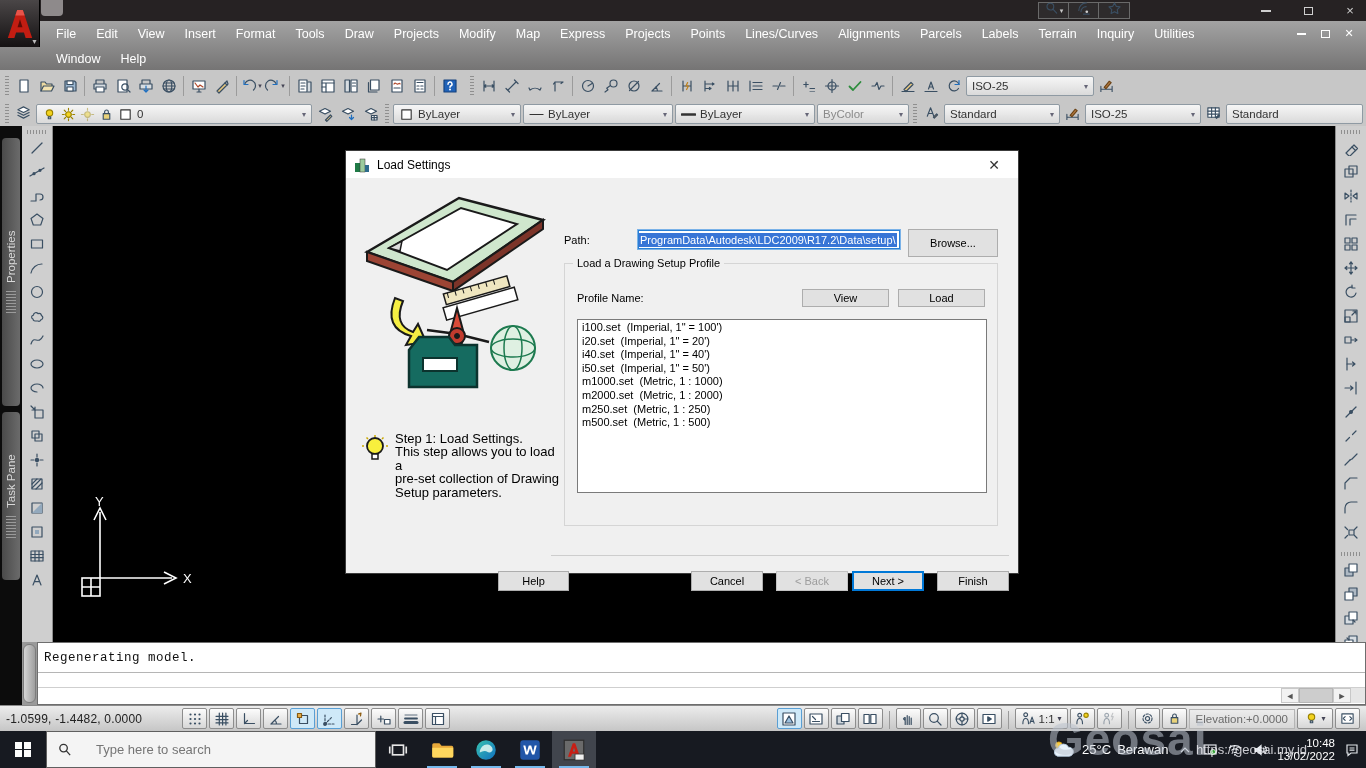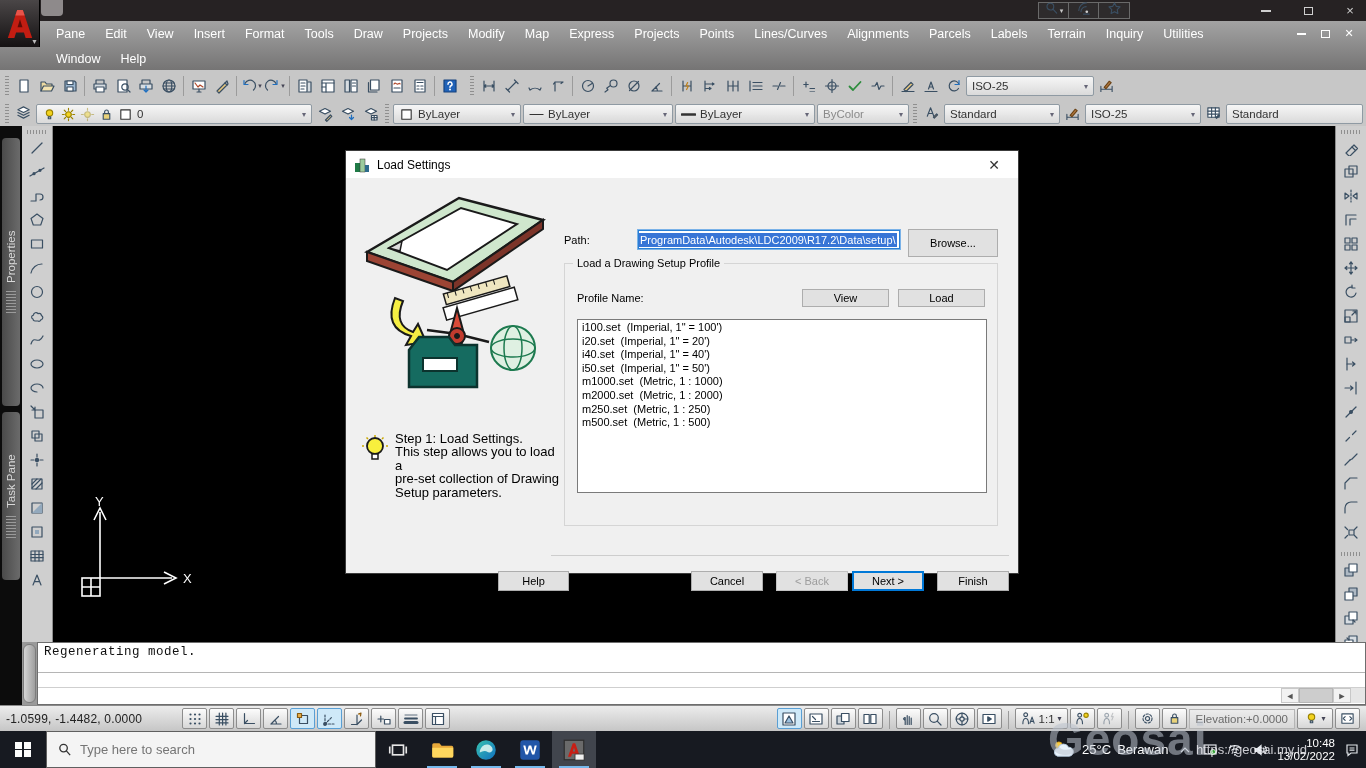--- a/index.html
+++ b/index.html
@@ -71,21 +71,21 @@
 #groupbox{position:absolute;left:218px;top:85px;width:434px;height:263px;border:1px solid #d5d5d5}
 #grouplegend{position:absolute;left:8px;top:-7px;background:#f0f0f0;padding:0 4px;font-size:11px;color:#000}
 #profile-list{position:absolute;left:12px;top:55px;width:410px;height:174px;background:#fff;border:1px solid #7a7a7a;overflow:hidden;padding:1px 0}
 #profile-list .pitem{font-size:11px;line-height:13.6px;padding:0 4px;color:#000;white-space:pre}
 #dlg-divider{position:absolute;left:205px;top:377px;width:458px;border-top:1px solid #cdcdcd}
 
 #cmd{position:absolute;left:0;top:642px;width:100%;height:63px;background:#9a9a9a;display:flex}
 #cmd-dock{width:22px;background:#0c0c0c}
 #cmd-grab{width:13px;margin:2px 1px;background:linear-gradient(90deg,#d6d6d6,#9f9f9f);border:1px solid #7d7d7d;border-radius:6px}
 #cmd-body{flex:1;background:#fff;border:1px solid #6e6e6e;display:flex;flex-direction:column}
-#cmd-hist{height:29px;padding:2px 6px;font-family:"Liberation Mono",monospace;font-size:12.5px;color:#111;letter-spacing:.5px}
+#cmd-hist{height:29px;padding:8px 6px;font-family:"Liberation Mono",monospace;font-size:12.5px;color:#111;letter-spacing:.5px}
 #cmd-input{height:15px;border-top:1px solid #b5b5b5}
 #cmd-scrollrow{height:16px;border-top:1px solid #cfcfcf;display:flex;align-items:stretch}
 #cmd-scrollrow .fill{flex:1;background:#fff}
 .sbtn{width:18px;background:#f2f2f2;border:1px solid #c8c8c8;color:#555;font-size:9px;display:flex;align-items:center;justify-content:center}
 .sthumb{width:34px;background:#cdcdcd;border:1px solid #b5b5b5}
 .sgrip{width:14px;background:#e6e6e6}
 
 #statusbar{position:absolute;left:0;top:705px;width:100%;height:26px;background:linear-gradient(#ececec,#c6c6c6);border-top:1px solid #8b8b8b;display:flex;align-items:center;padding:0 6px;font-size:12px;color:#222}
 #coords{width:168px;letter-spacing:.2px}
 #toggles{display:flex;gap:2px;margin-left:8px}
@@ -98,21 +98,21 @@
 #annscale .lbl{font-size:11.5px;color:#333}
 #annscale .caret{font-size:8px;color:#445}
 #elev{height:20px;display:flex;align-items:center;border:1px solid #b5b5b5;padding:0 6px;color:#6a6a6a;font-size:11.5px;background:rgba(255,255,255,.25)}
 #sbbulb{width:36px;gap:2px;display:flex}
 #sbbulb .caret{font-size:8px;color:#445}
 
 #taskbar{position:absolute;left:0;top:731px;width:100%;height:37px;background:#171a21;display:flex;align-items:stretch;color:#fff}
 #startbtn{width:46px;display:flex;align-items:center;justify-content:center}
 .winlogo{display:grid;grid-template-columns:7px 7px;grid-template-rows:7px 7px;gap:1.5px}
 .winlogo i{background:#fdfdfd}
-#tsearch{width:330px;background:#f4f4f4;border:1px solid #5f5f5f;display:flex;align-items:center;padding:0 10px;gap:8px}
+#tsearch{width:330px;background:#f4f4f4;border:1px solid #5f5f5f;display:flex;align-items:center;padding:0 10px;gap:24px}
 #tsearch svg{width:15px;height:15px;fill:none;stroke:#333;stroke-width:1.4}
 #tsearch input{border:none;outline:none;background:transparent;font-size:13px;color:#444;width:240px;font-family:"Liberation Sans",sans-serif}
 .task{width:44px;display:flex;align-items:center;justify-content:center;position:relative}
 .task svg{width:24px;height:24px}
 .task.running::after{content:'';position:absolute;left:7px;right:7px;bottom:0;height:2px;background:#76b9ed}
 .task.active{background:#41454d}
 #tray{margin-left:auto;display:flex;align-items:center;gap:9px;padding-right:6px}
 #tray .ti{display:flex;align-items:center;justify-content:center}
 #tray .ti svg{width:16px;height:16px;fill:none;stroke:#dfe3e8;stroke-width:1.2}
 #weather{display:flex;align-items:center;gap:6px;font-size:13px}
@@ -165,21 +165,21 @@
         <path d="M3 33L13 3h6l10 30h-7l-1.8-6H11.8L10 33z" fill="#c21d12"></path>
         <path d="M13.4 21.5h5.2L16 12.8z" fill="#5e0b06"></path>
         <path d="M13 3h6l2 6H11z" fill="#e8544a"></path>
       </svg>
     <span class="ddm">▼</span>
   </div>
   <div id="qat-tab"></div>
 
   <div id="menubar">
     <div class="menurow">
-        <span class="mitem">Pane</span>
+        <span class="mitem">File</span>
         <span class="mitem">Edit</span>
         <span class="mitem">View</span>
         <span class="mitem">Insert</span>
         <span class="mitem">Format</span>
         <span class="mitem">Tools</span>
         <span class="mitem">Draw</span>
         <span class="mitem">Projects</span>
         <span class="mitem">Modify</span>
         <span class="mitem">Map</span>
         <span class="mitem">Express</span>

